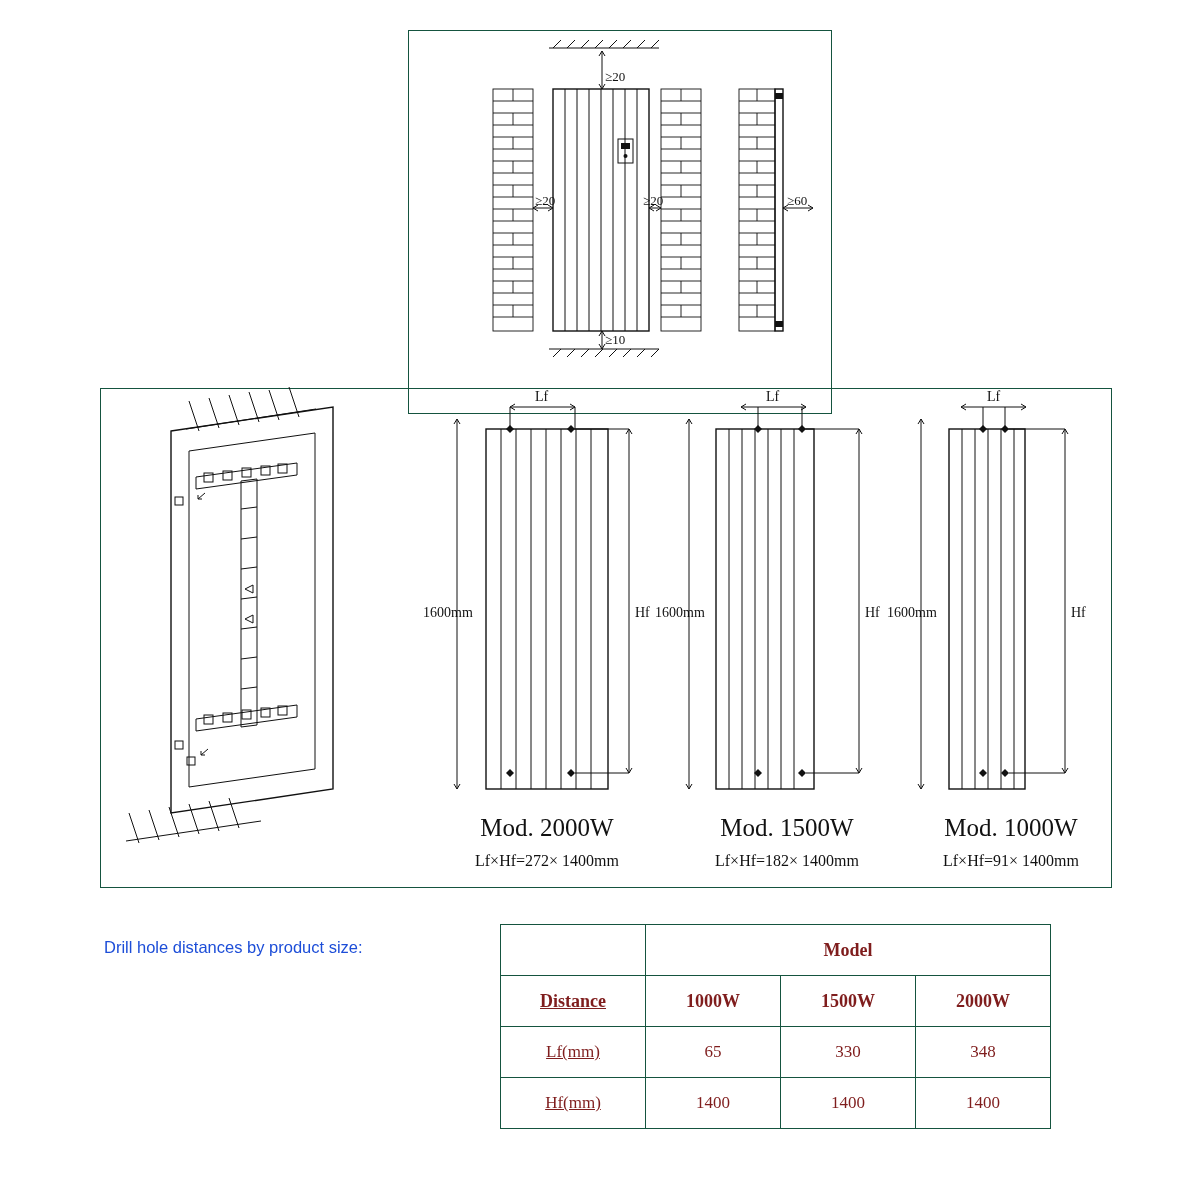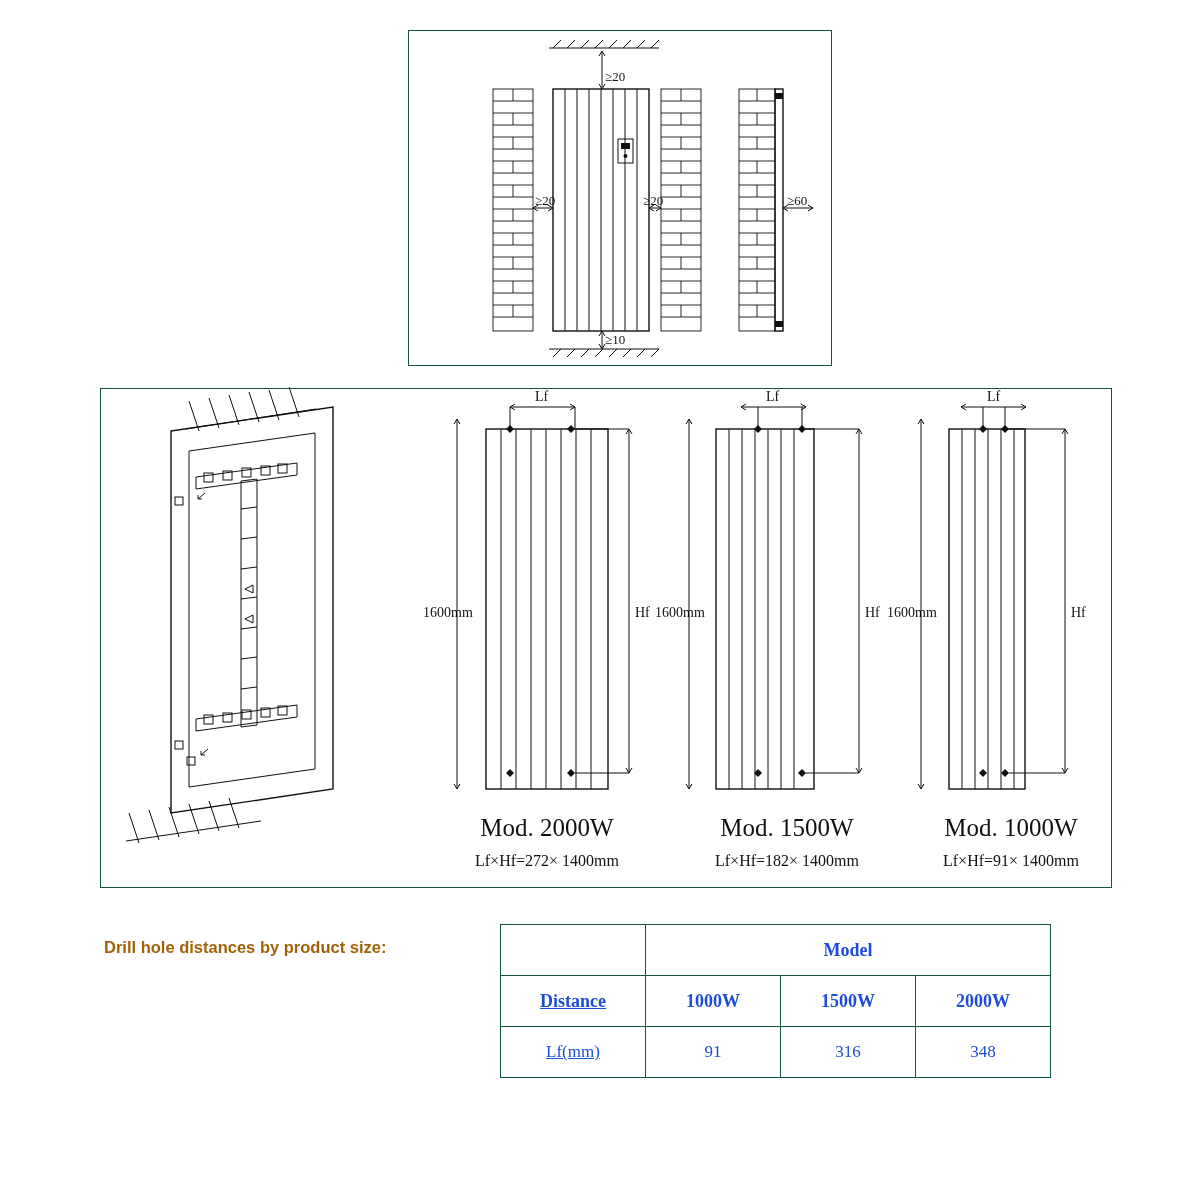--- a/index.html
+++ b/index.html
@@ -9,21 +9,21 @@
     font-family:"Liberation Serif", serif;
     color:#1a1a1a;
     position:relative;
     overflow:hidden;
   }
   .panel{
     position:absolute;
     border:1.5px solid #15543f;
     box-sizing:border-box;
   }
-  #clearance-panel{left:408px;top:30px;width:424px;height:336px;}
+  #clearance-panel{left:408px;top:30px;width:424px;height:384px;}
   #mounting-panel{left:100px;top:388px;width:1012px;height:500px;}
 
   svg{display:block;overflow:visible;}
   .ln{stroke:#111;fill:none;}
   .thin{stroke-width:1;}
   .med{stroke-width:1.4;}
   .brick{stroke:#111;stroke-width:0.9;fill:none;}
 
   
   .lbl{
@@ -48,36 +48,36 @@
     font-size:14px;
     fill:#111;
   }
 
   
   #table-caption{
     position:absolute;
     left:104px;top:938px;
     width:380px;
     font-family:"Liberation Sans", sans-serif;
-    font-weight:bold;
+    font-weight:normal;
     font-size:16.5px;
-    color:#a16207;
+    color:#1d4ed8;
   }
   #specs-table{
     position:absolute;
     left:500px;top:924px;
     border-collapse:collapse;
     font-family:"Liberation Serif", serif;
   }
   #specs-table td,#specs-table th{
     border:1.6px solid #15543f;
     text-align:center;
     vertical-align:middle;
     font-size:17px;
-    color:#1d4ed8;
+    color:#7f1d1d;
     height:50px;
     padding:0 6px;
   }
   #specs-table .hdr{font-weight:bold;font-size:18px;}
   #specs-table .c0{width:132px;text-decoration:underline;}
   #specs-table .c1,#specs-table .c2,#specs-table .c3{width:122px;}
   #specs-table .blank{border:1.6px solid #15543f;}
 </style>
 </head>
 <body>
@@ -439,18 +439,24 @@
       <td class="hdr" colspan="3">Model</td>
     </tr>
     <tr>
       <td class="c0 hdr">Distance</td>
       <td class="c1 hdr">1000W</td>
       <td class="c2 hdr">1500W</td>
       <td class="c3 hdr">2000W</td>
     </tr>
     <tr>
       <td class="c0">Lf(mm)</td>
-      <td class="c1">91</td>
-      <td class="c2">316</td>
+      <td class="c1">65</td>
+      <td class="c2">330</td>
       <td class="c3">348</td>
+    </tr>
+    <tr>
+      <td class="c0">Hf(mm)</td>
+      <td class="c1">1400</td>
+      <td class="c2">1400</td>
+      <td class="c3">1400</td>
     </tr>
   </tbody>
 </table>
 
 </body></html>

